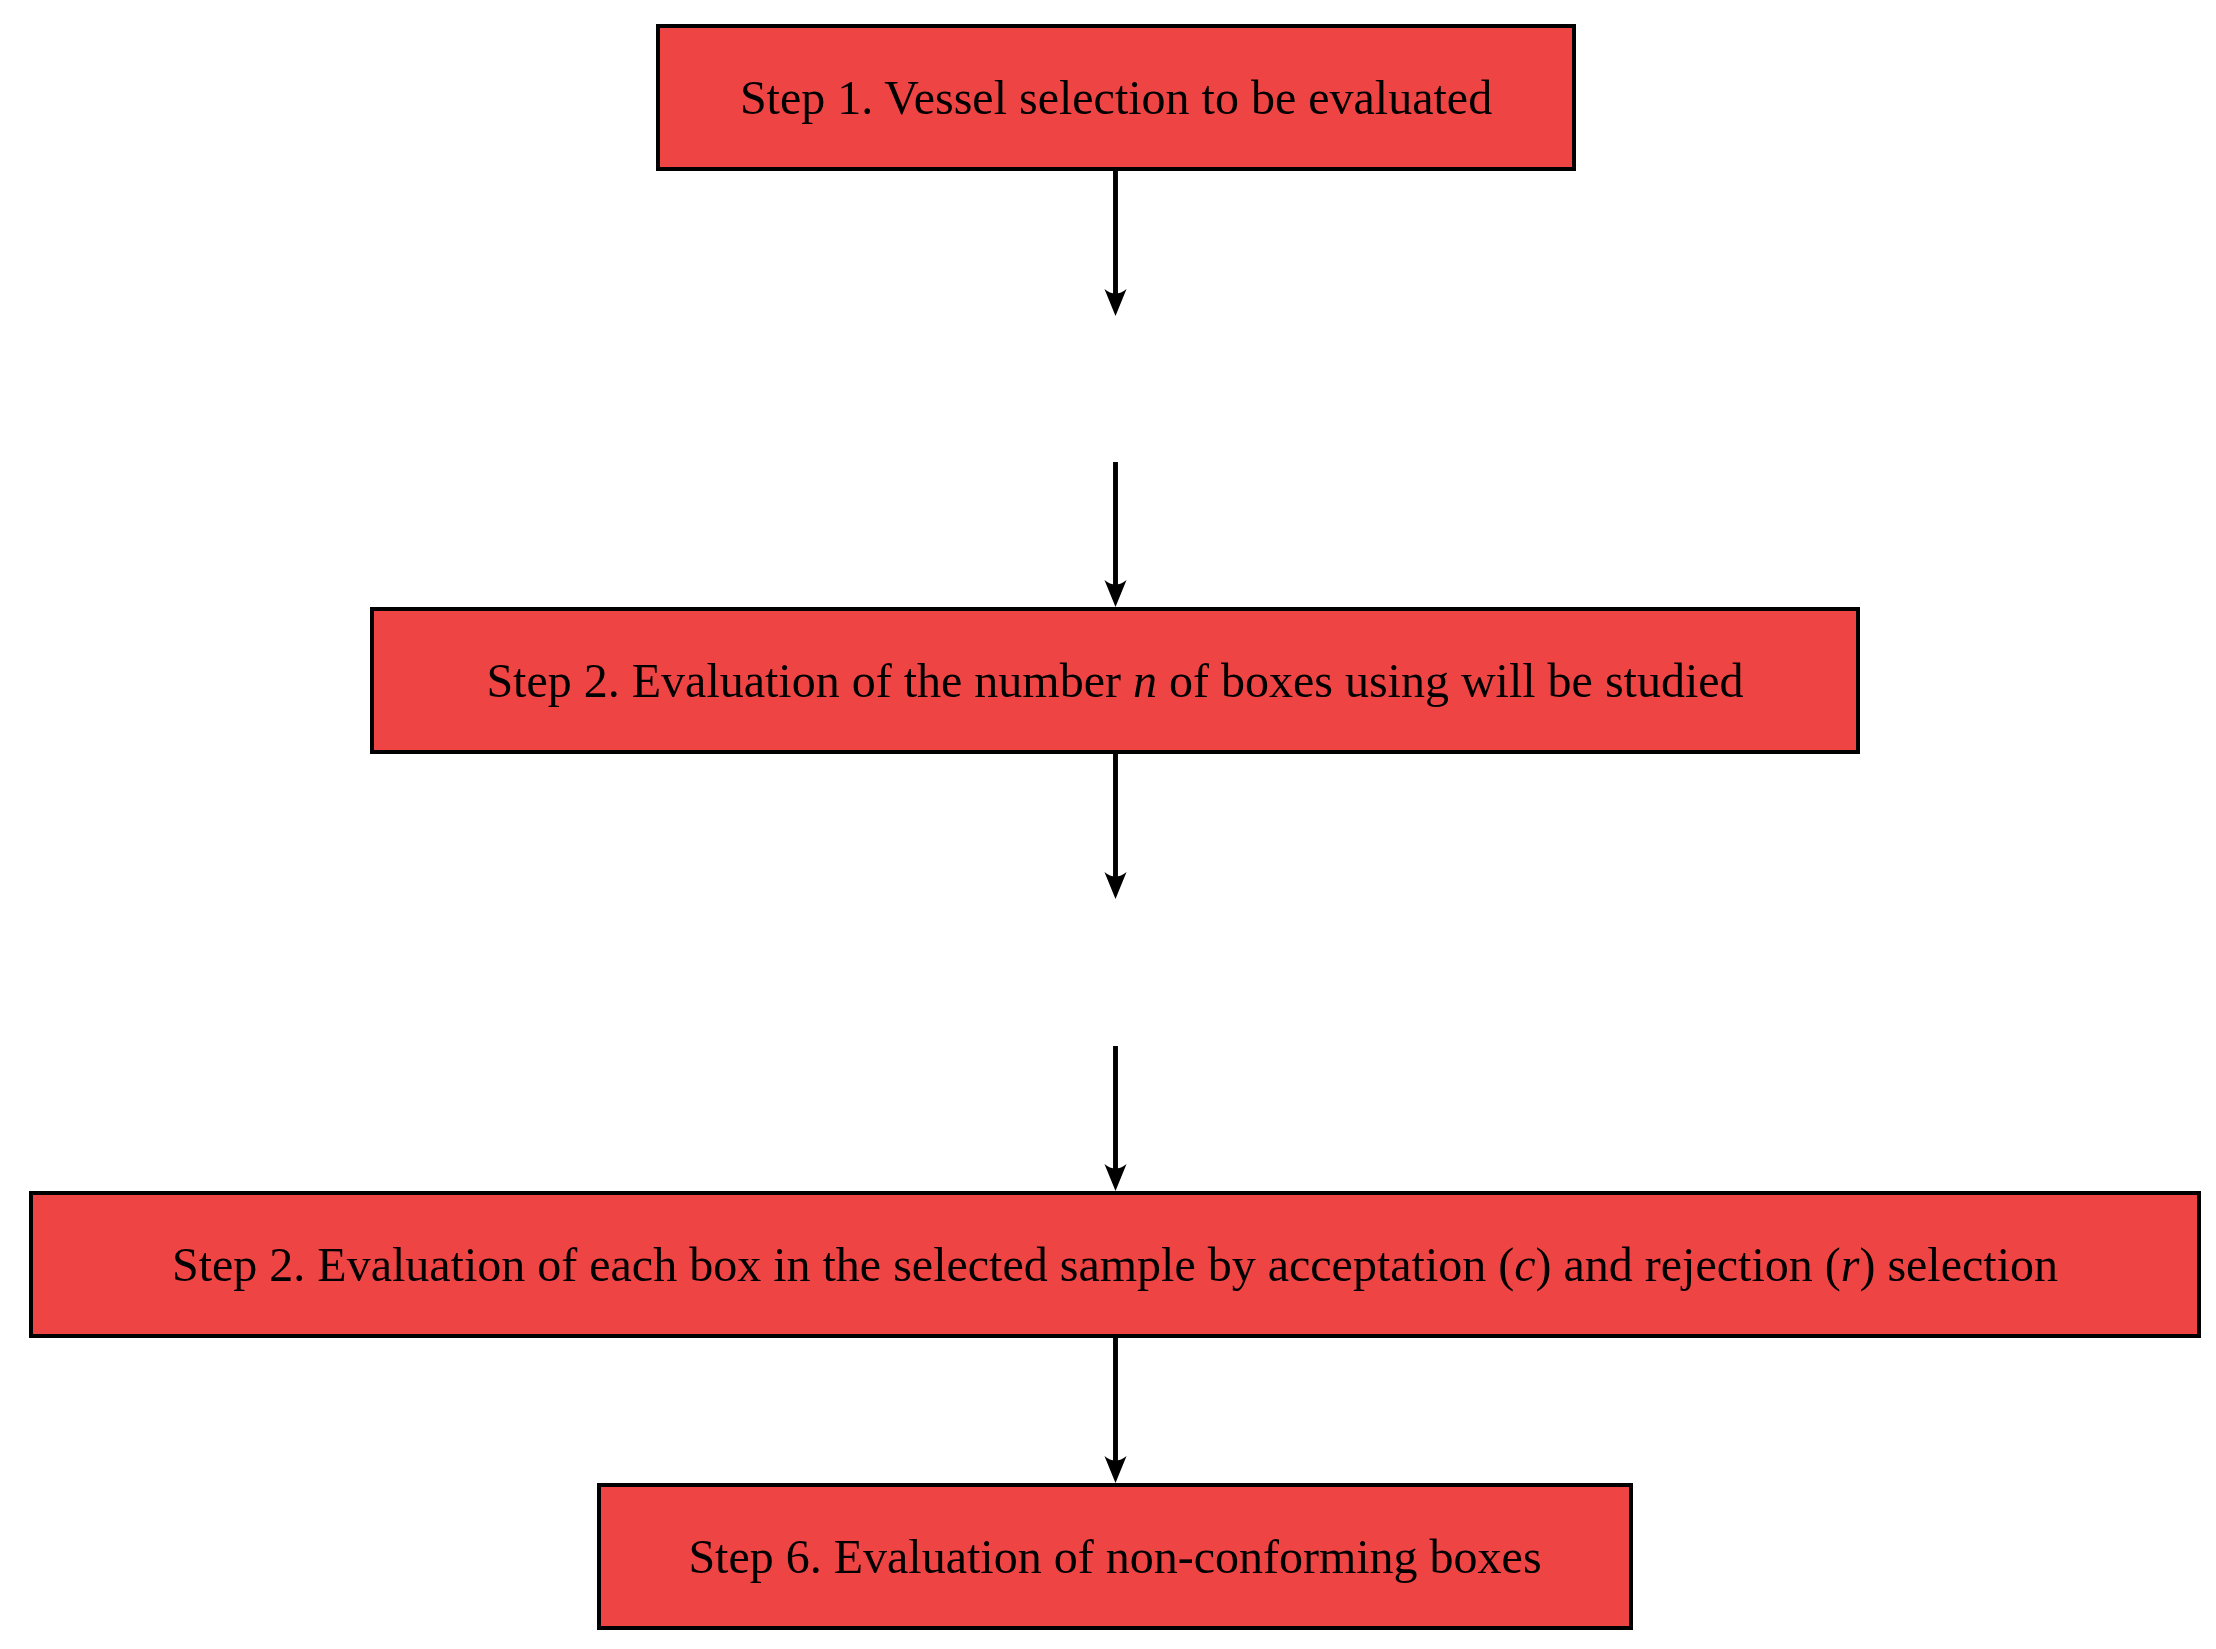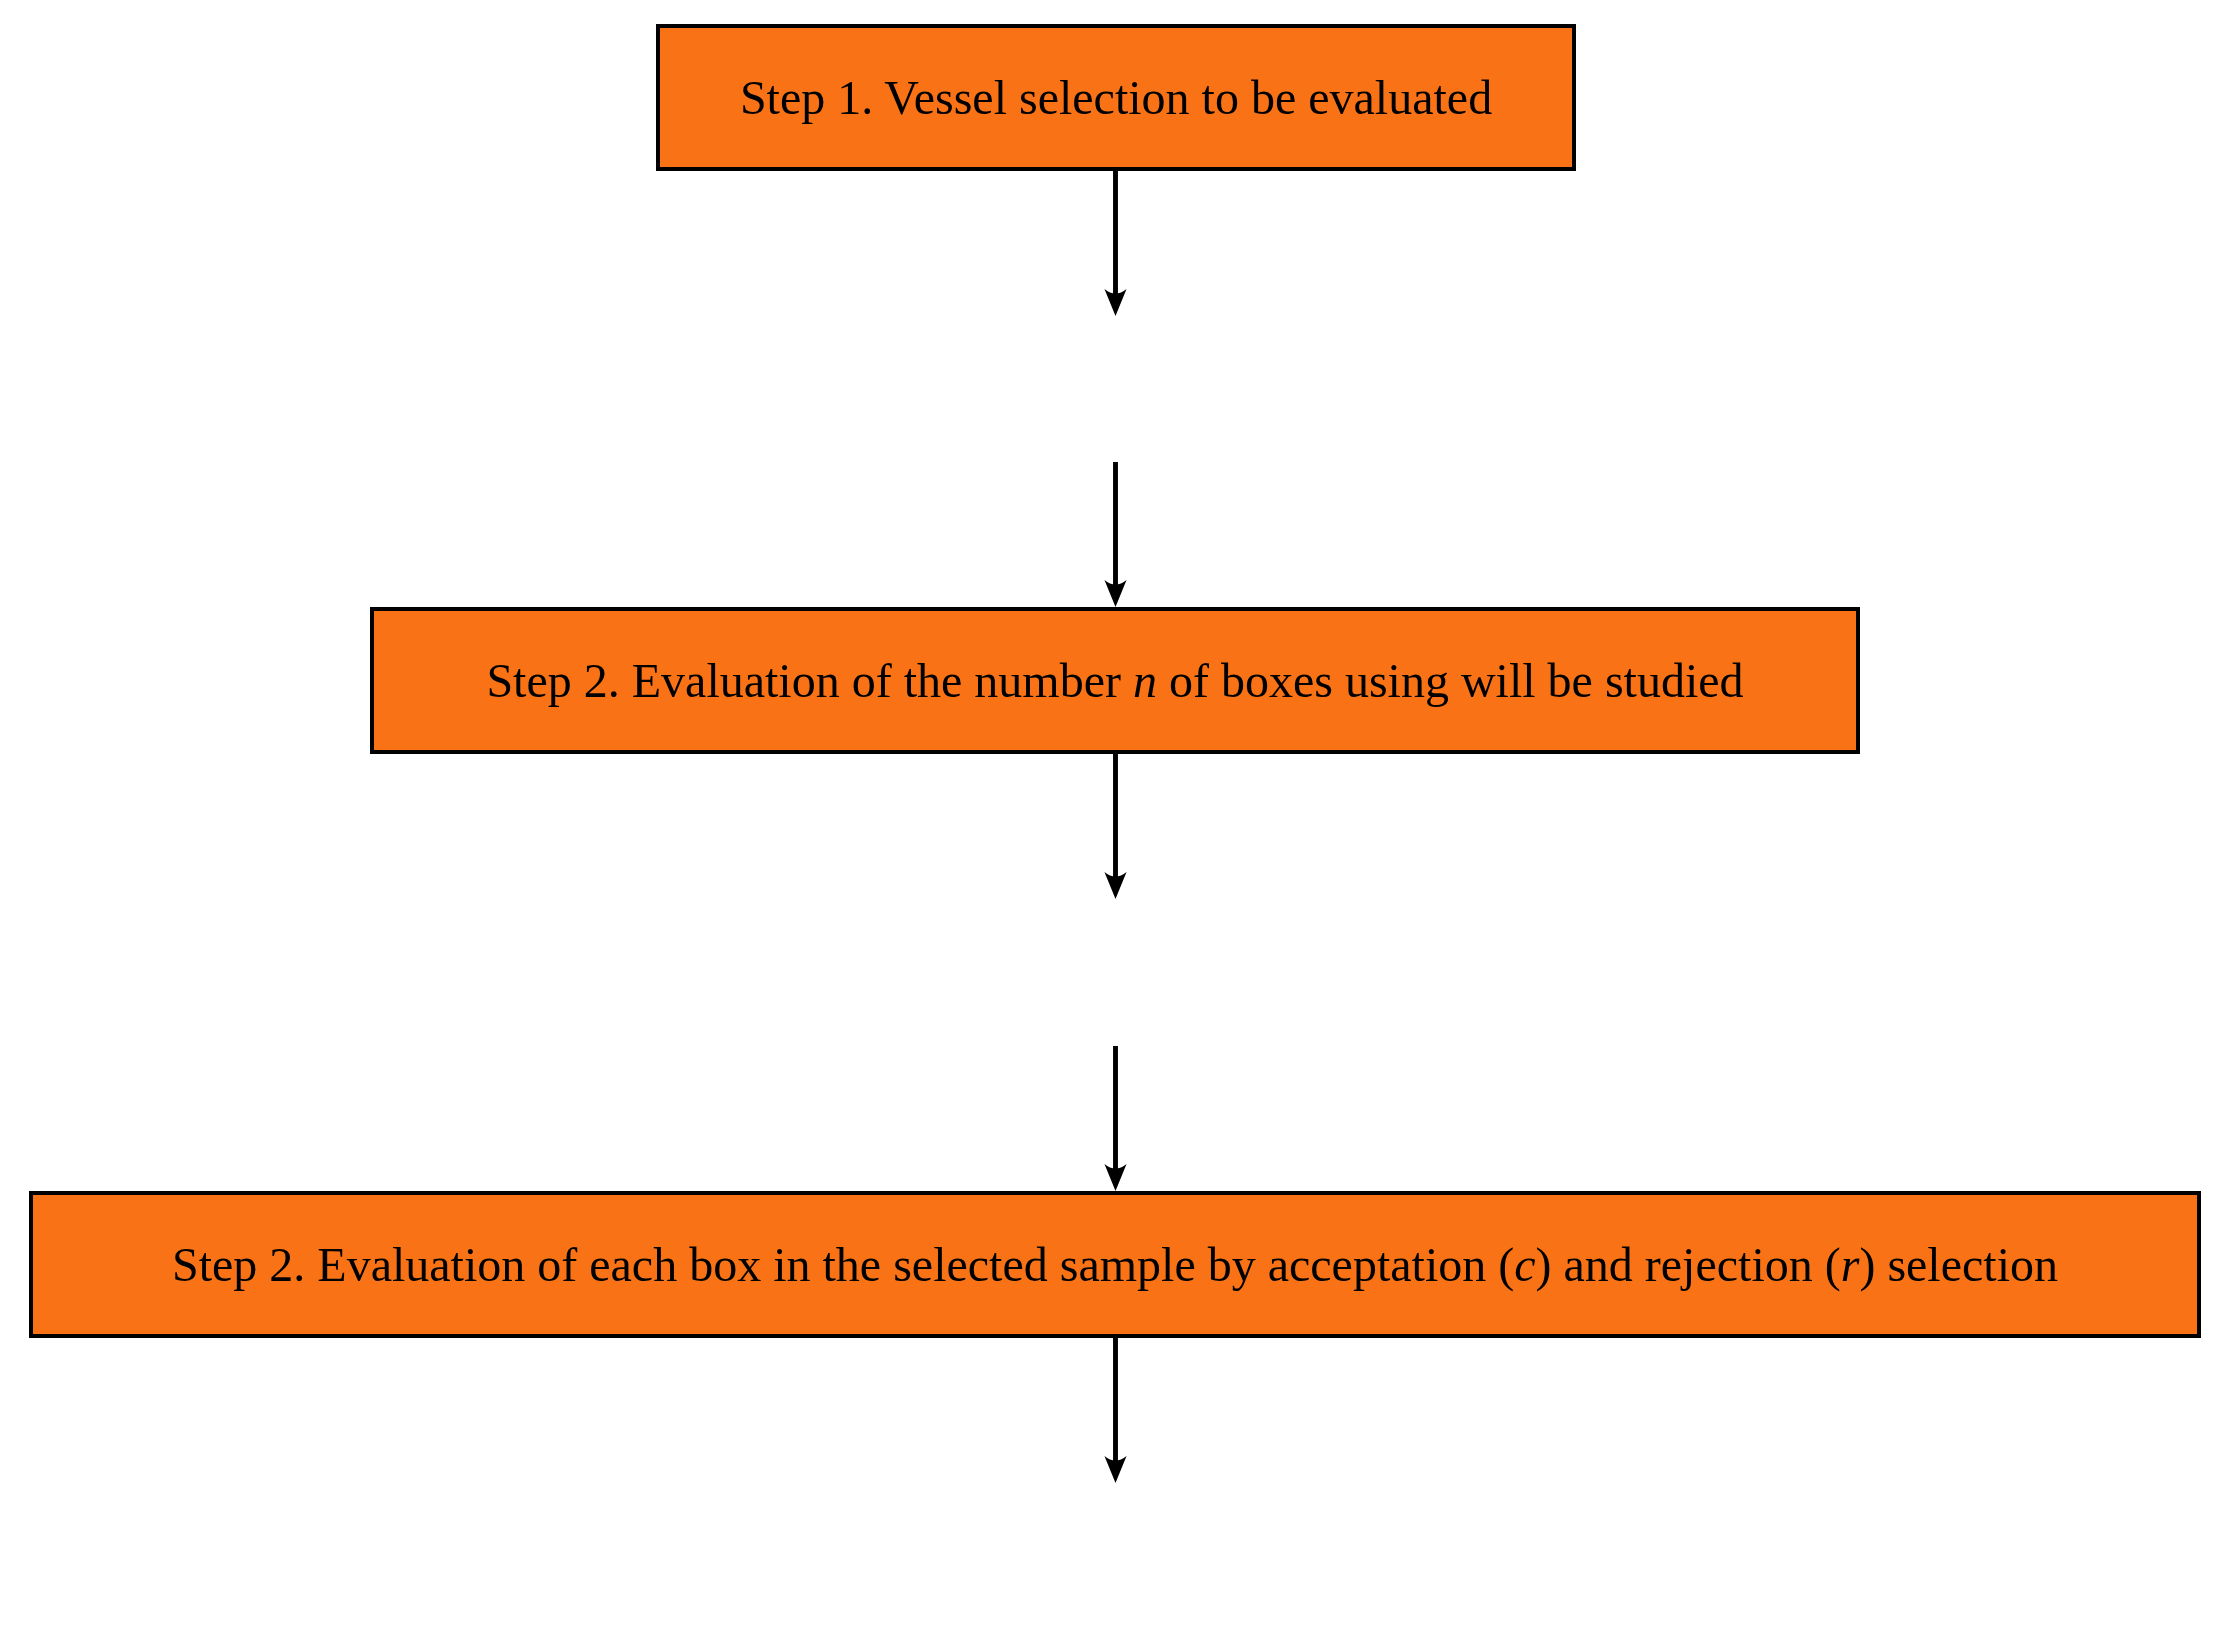--- a/index.html
+++ b/index.html
@@ -14,21 +14,21 @@
     font-family: "Liberation Serif", serif;
     overflow: hidden;
   }
   .flowchart {
     position: absolute;
     inset: 0;
   }
   .step-box {
     position: absolute;
     box-sizing: border-box;
-    background: #f97316;
+    background: #ef4444;
     border: 4.3px solid #000000;
     display: flex;
     align-items: center;
     justify-content: center;
     text-align: center;
   }
   .step-label {
     font-size: 48px;
     line-height: 1;
     color: #000000;
@@ -93,15 +93,18 @@
 
   <div class="step-box box5">
     <span class="step-label"><span>Step 2. Evaluation of each box in the selected sample by acceptation (</span><em>c</em><span>) and rejection (</span><em>r</em><span>) selection</span></span>
   </div>
 
   <svg class="arrow arr5" viewBox="0 0 44 236" xmlns="http://www.w3.org/2000/svg">
     <line x1="22" y1="0" x2="22" y2="226" stroke="#000000" stroke-width="8"></line>
     <path d="M22,236 L4,192 Q22,207 40,192 Z" fill="#000000"></path>
   </svg>
 
+  <div class="step-box box6">
+    <span class="step-label"><span>Step 6. Evaluation of non-conforming boxes</span></span>
+  </div>
 
 </div>
 
 
 </body></html>

